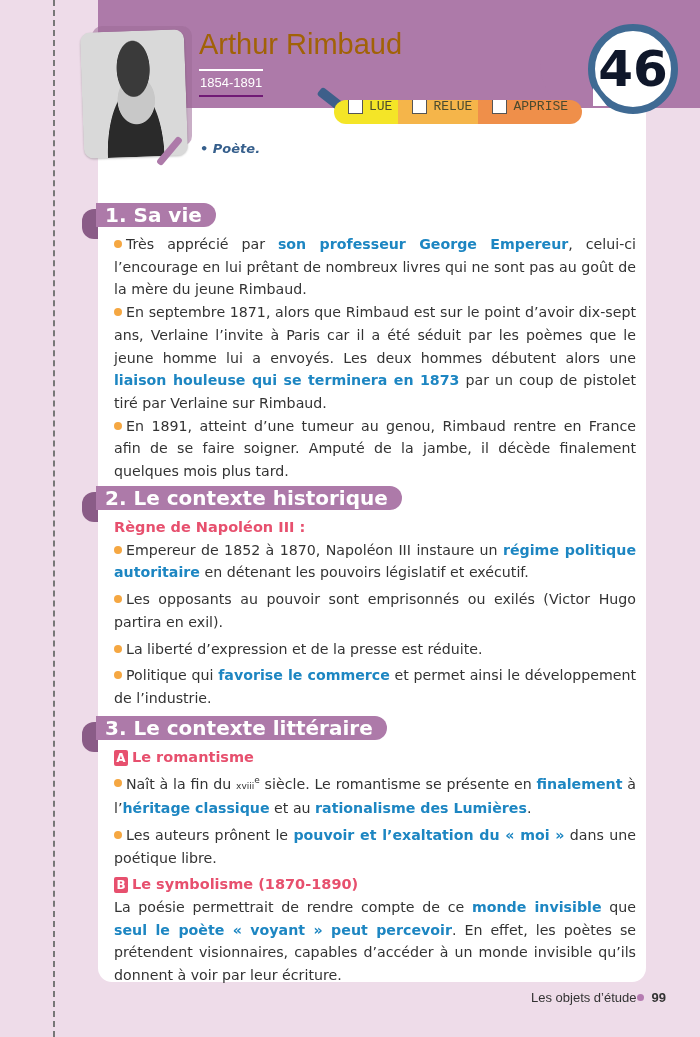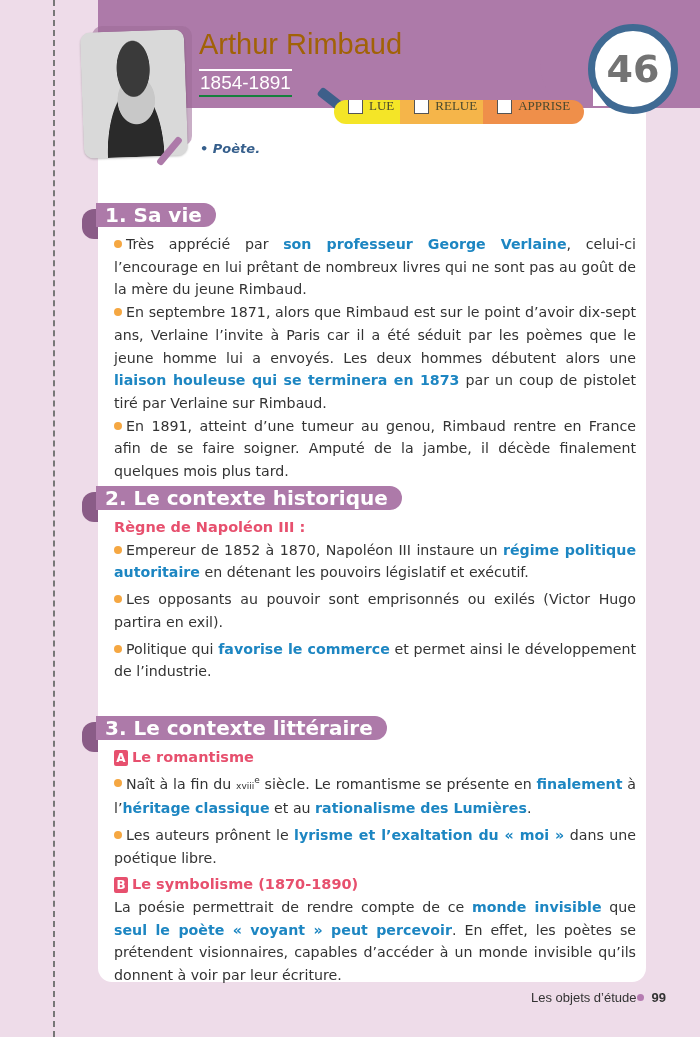--- a/index.html
+++ b/index.html
@@ -10,29 +10,29 @@
   .header-bottom-curve{position:absolute;left:540px;top:60px;width:160px;height:70px;background:#ad7aa9;border-radius:0 0 0 120px;}
   .right-strip{position:absolute;left:646px;top:108px;width:54px;height:929px;background:#eedce9;}
   .photo-shadow{position:absolute;left:92px;top:26px;width:100px;height:120px;background:#9d6c98;border-radius:10px;opacity:.55;}
   .photo{position:absolute;left:82px;top:31px;width:104px;height:126px;border-radius:10px;transform:rotate(-2deg);
      background:radial-gradient(ellipse at 50% 30%,#3a3a3a 0 22%,transparent 23%),
      radial-gradient(ellipse at 52% 55%,#c8c8c8 0 24%,transparent 25%),
      radial-gradient(ellipse at 50% 100%,#2a2a2a 0 38%,transparent 39%),#d9d9d9;
      box-shadow:0 1px 2px rgba(0,0,0,.2);}
   .photo-bar{position:absolute;left:166px;top:134px;width:7px;height:34px;background:#ad7aa9;transform:rotate(40deg);border-radius:3px;}
   .title{position:absolute;left:199px;top:28px;font-family:"Liberation Sans",sans-serif;font-size:29px;color:#a16207;}
-  .dates{position:absolute;left:199px;top:69px;font-family:"Liberation Sans",sans-serif;font-size:19px;color:#fff;border-top:2px solid #fff;border-bottom:2px solid #15803d;line-height:22px;padding:1px 1px;}
+  .dates{position:absolute;left:199px;top:69px;font-family:"Liberation Sans",sans-serif;font-size:13px;color:#fff;border-top:2px solid #fff;border-bottom:2px solid #701a75;line-height:22px;padding:1px 1px;}
   .pen{position:absolute;left:316px;top:96px;width:34px;height:10px;background:#3d5f8a;transform:rotate(38deg);border-radius:3px;}
   .checks{position:absolute;left:334px;top:100px;height:24px;display:flex;border-radius:0 12px 12px 0;overflow:hidden;border-radius:12px;}
-  .chk{display:flex;align-items:center;gap:6px;padding:0 6px 12px 14px;font-family:Liberation Serif, serif;font-size:13px;color:#4a4a2e;justify-content:flex-end;}
+  .chk{display:flex;align-items:center;gap:6px;padding:0 6px 12px 14px;font-family:Liberation Mono, monospace;font-size:13px;color:#4a4a2e;justify-content:flex-end;}
   .chk .box{width:13px;height:13px;border:1.5px solid #555;background:#fff;display:inline-block;}
   .c1{background:#f4e527;} .c2{background:#f5b54a;} .c3{background:#ef8f4a;padding-right:14px;}
   .badge{position:absolute;left:588px;top:24px;width:76px;height:76px;border-radius:50%;background:#fff;border:7px solid #3f6a93;text-align:center;}
   .badge-tail{position:absolute;left:593px;top:88px;width:0;height:0;border-left:14px solid #fff;border-top:18px solid transparent;}
-  .badge-num{font-family:"DejaVu Sans",sans-serif;font-weight:bold;font-size:38px;color:#737373;line-height:76px;}
+  .badge-num{font-family:"DejaVu Sans",sans-serif;font-weight:bold;font-size:50px;color:#0f172a;line-height:76px;}
   .facts{position:absolute;left:200px;top:138px;font-family:"DejaVu Sans",sans-serif;font-style:italic;font-weight:bold;font-size:13px;color:#365f8c;line-height:22px;}
   .facts u{text-decoration:underline;}
   .sec{position:absolute;left:96px;height:24px;background:#ad7aa9;color:#fff;font-family:"DejaVu Sans",sans-serif;font-weight:bold;font-size:20px;line-height:24px;padding:0 14px 0 9px;border-radius:0 12px 12px 0;text-align:right;}
   .sec:before{content:"";position:absolute;left:-14px;top:6px;width:16px;height:30px;background:#8a5c87;border-radius:12px 0 0 12px;z-index:-1;}
   .body{position:absolute;left:114px;width:522px;font-family:"DejaVu Sans",sans-serif;font-size:14.2px;color:#333;line-height:22.7px;text-align:justify;}
   .body p{margin:0;}
   .body p.sp{margin-top:4px;}
   .dot{display:inline-block;width:8px;height:8px;border-radius:50%;background:#f5a742;margin-right:4px;vertical-align:1px;}
   .hl{color:#1d86c2;font-weight:bold;}
   .sub{color:#e7506e;font-weight:bold;font-size:14.5px;}
@@ -76,38 +76,39 @@
 
 <div class="badge"><span class="badge-num">46</span></div>
 <div class="badge-tail"></div>
 
 <div class="facts">
   <div>• Poète.</div>
 </div>
 
 <div class="sec" style="top:203px">1. Sa vie</div>
 <div class="body" style="top:233px">
-  <p><span class="dot"></span><span>Très apprécié par </span><span class="hl">son professeur George Verlaine</span><span>, celui-ci l’encourage en lui prêtant de nombreux livres qui ne sont pas au goût de la mère du jeune Rimbaud.</span></p>
+  <p><span class="dot"></span><span>Très apprécié par </span><span class="hl">son professeur George Empereur</span><span>, celui-ci l’encourage en lui prêtant de nombreux livres qui ne sont pas au goût de la mère du jeune Rimbaud.</span></p>
   <p><span class="dot"></span><span>En septembre 1871, alors que Rimbaud est sur le point d’avoir dix-sept ans, Verlaine l’invite à Paris car il a été séduit par les poèmes que le jeune homme lui a envoyés. Les deux hommes débutent alors une </span><span class="hl">liaison houleuse qui se terminera en 1873</span><span> par un coup de pistolet tiré par Verlaine sur Rimbaud.</span></p>
   <p><span class="dot"></span><span>En 1891, atteint d’une tumeur au genou, Rimbaud rentre en France afin de se faire soigner. Amputé de la jambe, il décède finalement quelques mois plus tard.</span></p>
 </div>
 
 <div class="sec" style="top:486px">2. Le contexte historique</div>
 <div class="body" style="top:516px">
   <p class="sub">Règne de Napoléon III :</p>
   <p><span class="dot"></span><span>Empereur de 1852 à 1870, Napoléon III instaure un </span><span class="hl">régime politique autoritaire</span><span> en détenant les pouvoirs législatif et exécutif.</span></p>
   <p class="sp"><span class="dot"></span><span>Les opposants au pouvoir sont emprisonnés ou exilés (Victor Hugo partira en exil).</span></p>
+  <p class="sp"><span class="dot"></span><span>La liberté d’expression et de la presse est réduite.</span></p>
   <p class="sp"><span class="dot"></span><span>Politique qui </span><span class="hl">favorise le commerce</span><span> et permet ainsi le développement de l’industrie.</span></p>
 </div>
 
 <div class="sec" style="top:716px">3. Le contexte littéraire</div>
 <div class="body" style="top:746px">
   <p class="sub"><span class="letter">A</span><span>Le romantisme</span></p>
   <p><span class="dot"></span><span>Naît à la fin du </span><span class="sc">xviii</span><sup class="sc">e</sup><span> siècle. Le romantisme se présente en </span><span class="hl">finalement</span><span> à l’</span><span class="hl">héritage classique</span><span> et au </span><span class="hl">rationalisme des Lumières</span><span>.</span></p>
-  <p class="sp"><span class="dot"></span><span>Les auteurs prônent le </span><span class="hl">lyrisme et l’exaltation du « moi »</span><span> dans une poétique libre.</span></p>
+  <p class="sp"><span class="dot"></span><span>Les auteurs prônent le </span><span class="hl">pouvoir et l’exaltation du « moi »</span><span> dans une poétique libre.</span></p>
   <p class="sub sp"><span class="letter">B</span><span>Le symbolisme (1870-1890)</span></p>
   <p><span>La poésie permettrait de rendre compte de ce </span><span class="hl">monde invisible</span><span> que </span><span class="hl">seul le poète « voyant » peut percevoir</span><span>. En effet, les poètes se prétendent visionnaires, capables d’accéder à un monde invisible qu’ils donnent à voir par leur écriture.</span></p>
 </div>
 
 <div class="footer">
   <span>Les objets d’étude</span>
   <span class="fdot"></span>
   <span class="pg">99</span>
 </div>
 

